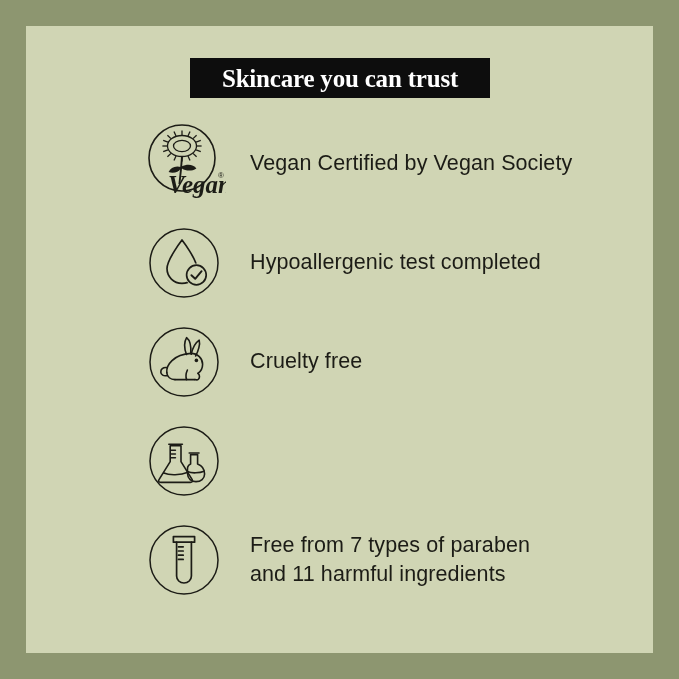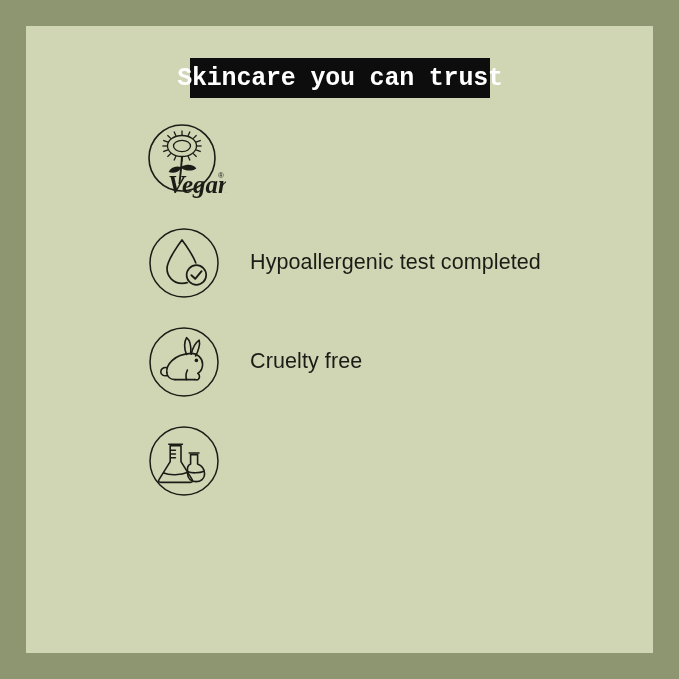--- a/index.html
+++ b/index.html
@@ -38,21 +38,21 @@
     top: 32px;     
     width: 300px;
     height: 40px;
     background: #0d0d0d;
     display: flex;
     align-items: center;
     justify-content: center;
   }
   #title-text {
     color: #ffffff;
-    font-family: Liberation Mono, monospace;
+    font-family: Liberation Serif, serif;
     font-size: 25px;
     font-weight: bold;
     letter-spacing: -0.2px;
     line-height: 1;
     white-space: nowrap;
   }
 
   
   #claims-list {
     position: absolute;
@@ -152,20 +152,23 @@
 
             <path d="M39.2 45 C33 43.4 28.6 45.6 26.6 50 C31.6 51.8 36.4 50 39 46.4 Z" fill="#1c1c16"></path>
 
             <path d="M39.4 44.6 C45.6 41.6 51.4 42.6 54.4 46.4 C49.6 49.6 43.6 49 40 46.4 Z" fill="#1c1c16"></path>
 
             <text x="26" y="71" font-family="'Liberation Serif', serif" font-size="25" font-style="italic" font-weight="bold" fill="#1c1c16">Vegan</text>
 
             <text x="76" y="56" font-family="'Liberation Sans', sans-serif" font-size="8" fill="#1c1c16">®</text>
           </svg>
         </div>
+        <div class="claim-label">
+          <span>Vegan Certified by Vegan Society</span>
+        </div>
       </div>
 
       <div class="claim-row">
         <div class="claim-icon">
           <svg viewBox="0 0 84 84" xmlns="http://www.w3.org/2000/svg">
             <circle cx="42" cy="42" r="34" fill="none" stroke="#1c1c16" stroke-width="1.5"></circle>
 
             <path d="M40 19 C40 19 25 38.4 25 47.6 C25 55.8 31.7 62.4 40 62.4 C48.3 62.4 55 55.8 55 47.6 C55 38.4 40 19 40 19 Z" fill="none" stroke="#1c1c16" stroke-width="1.7" stroke-linejoin="round"></path>
 
             <circle cx="54.4" cy="54" r="11.4" fill="#d0d5b4"></circle>
@@ -228,16 +231,38 @@
               <path d="M29 31.2 L33.4 31.2"></path>
               <path d="M29 35 L33.4 35"></path>
               <path d="M29 38.8 L33.4 38.8"></path>
 
               <path d="M21.8 54 C27 56.4 38.6 56.4 46 53.2"></path>
             </g>
           </svg>
         </div>
       </div>
 
+      <div class="claim-row">
+        <div class="claim-icon">
+          <svg viewBox="0 0 84 84" xmlns="http://www.w3.org/2000/svg">
+            <circle cx="42" cy="42" r="34" fill="none" stroke="#1c1c16" stroke-width="1.5"></circle>
+            <g fill="none" stroke="#1c1c16" stroke-width="1.7" stroke-linejoin="round" stroke-linecap="round">
+
+              <path d="M31.4 18.6 L52.6 18.6 L52.6 24.2 L31.4 24.2 Z"></path>
+
+              <path d="M34.6 24.2 L34.6 58 C34.6 62 37.8 65 42 65 C46.2 65 49.4 62 49.4 58 L49.4 24.2"></path>
+
+              <path d="M36.4 28.8 L41.2 28.8"></path>
+              <path d="M36.4 33 L41.2 33"></path>
+              <path d="M36.4 37.2 L41.2 37.2"></path>
+              <path d="M36.4 41.4 L41.2 41.4"></path>
+            </g>
+          </svg>
+        </div>
+        <div class="claim-label">
+          <span>Free from 7 types of paraben</span>
+          <span class="line2">and 11 harmful ingredients</span>
+        </div>
+      </div>
 
     </div>
   </div>
 </div>
 
 </body></html>

